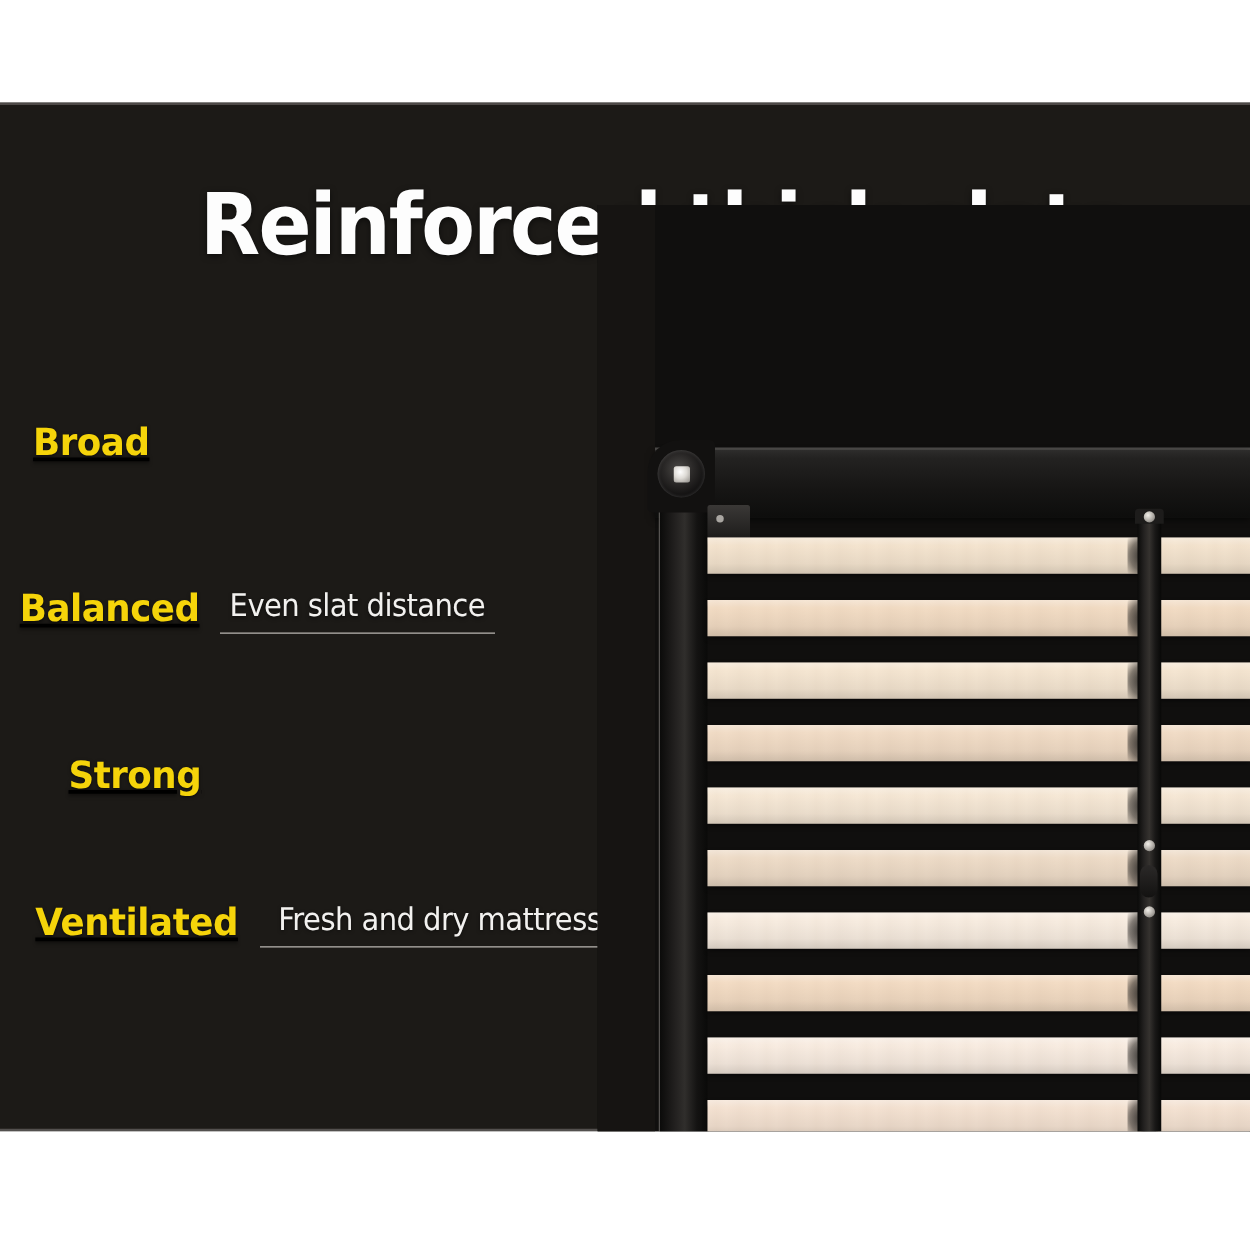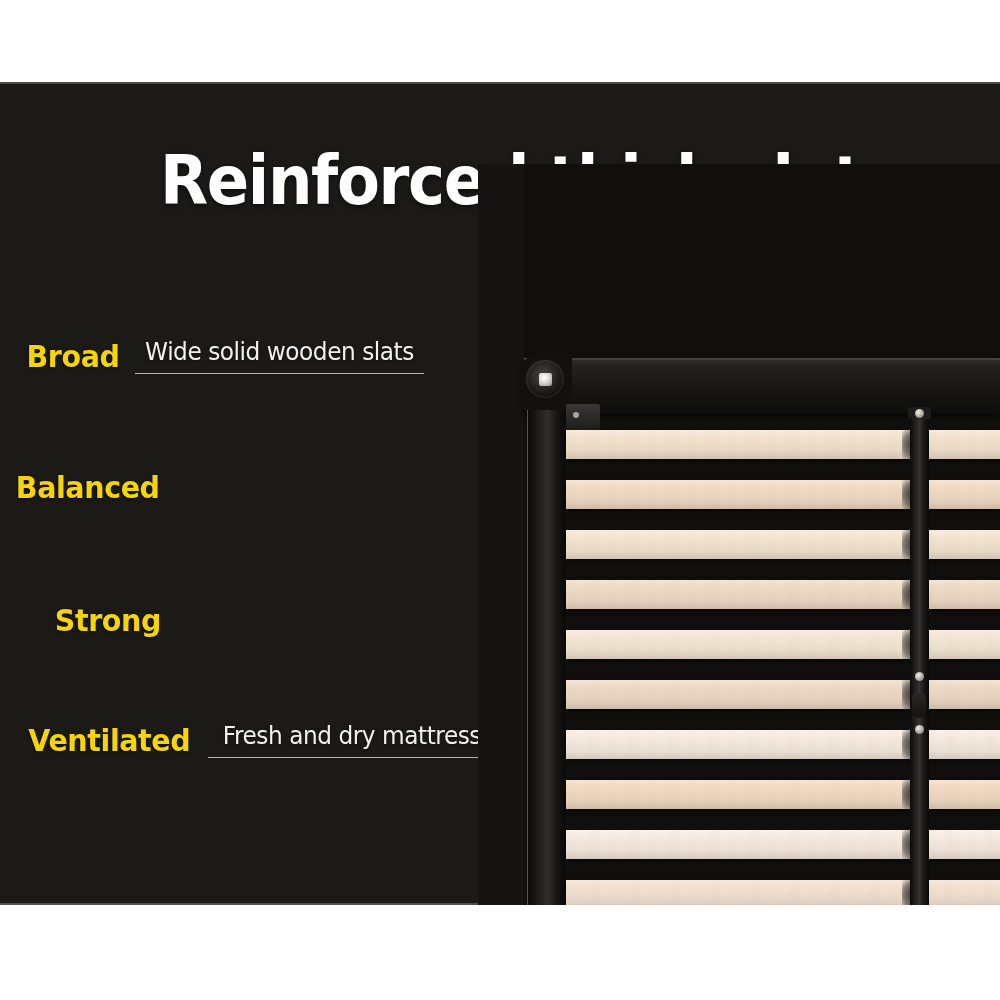--- a/index.html
+++ b/index.html
@@ -66,22 +66,23 @@
   .features {
     position: absolute;
     left: 0;
     top: 255px;
     width: 540px;
   }
   .feature {
     position: absolute;
     left: 0;
     display: flex;
-    align-items: flex-end;
+    align-items: flex-start;
     white-space: nowrap;
+    text-decoration: underline;
   }
   .feature.f0 { top: 0px;   left: 24px; }
   .feature.f1 { top: 133px; left: 12px; }
   .feature.f2 { top: 266px; left: 24px; margin-left: 28px; }
   .feature.f3 { top: 384px; left: 24px; }
 
   .feat-label {
     color: #f5d40a;
     font-family: "DejaVu Sans", sans-serif;
     font-size: 30px;
@@ -284,27 +285,27 @@
   <div class="panel">
     <div class="panel-edge-top"></div>
     <div class="panel-edge-bottom"></div>
 
     <div class="headline">Reinforced thick slats</div>
 
     <div class="features">
 
       <div class="feature f0">
         <span class="feat-label">Broad</span>
-        <span class="feat-desc-wrap">
-          <span class="feat-desc">Wide solid wooden slats</span>
-        </span>
       </div>
 
       <div class="feature f1">
         <span class="feat-label">Balanced</span>
+        <span class="feat-desc-wrap">
+          <span class="feat-desc">Even slat distance</span>
+        </span>
       </div>
 
       <div class="feature f2">
         <span class="feat-label">Strong</span>
       </div>
 
       <div class="feature f3">
         <span class="feat-label">Ventilated</span>
         <span class="feat-desc-wrap">
           <span class="feat-desc">Fresh and dry mattress at all times</span>

